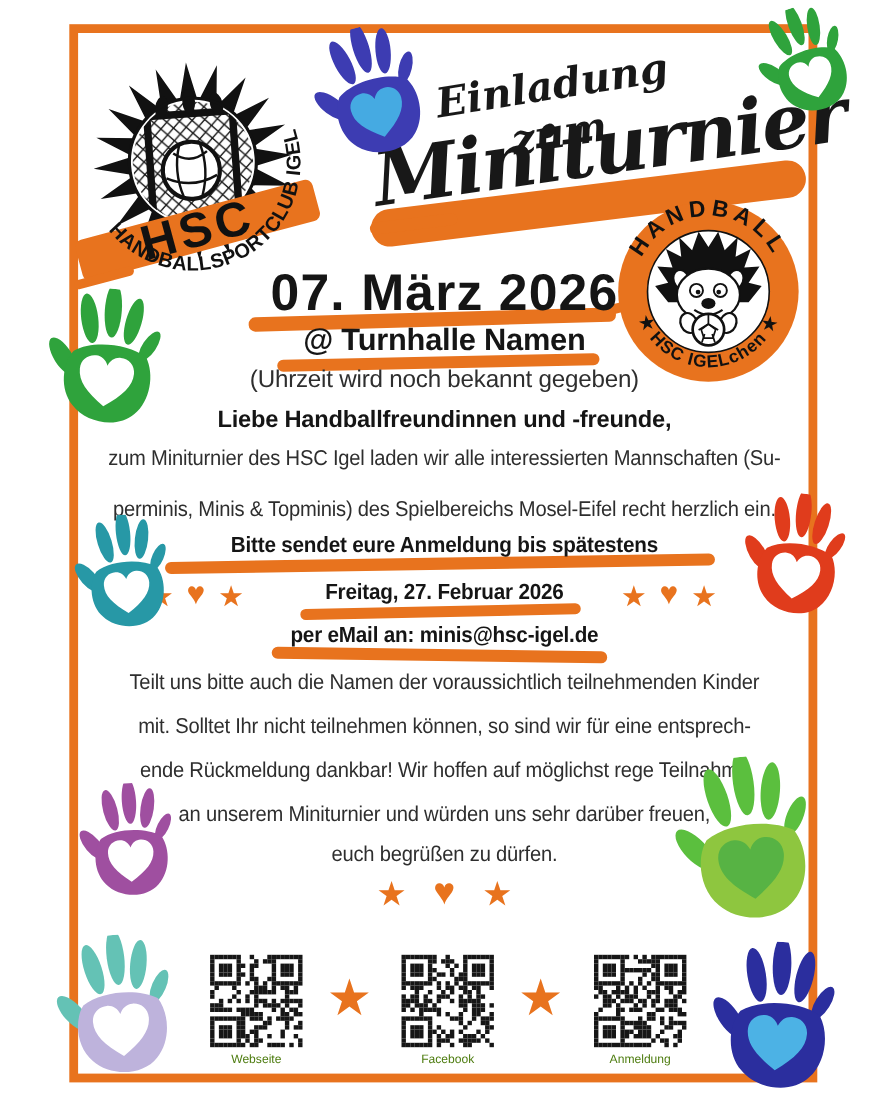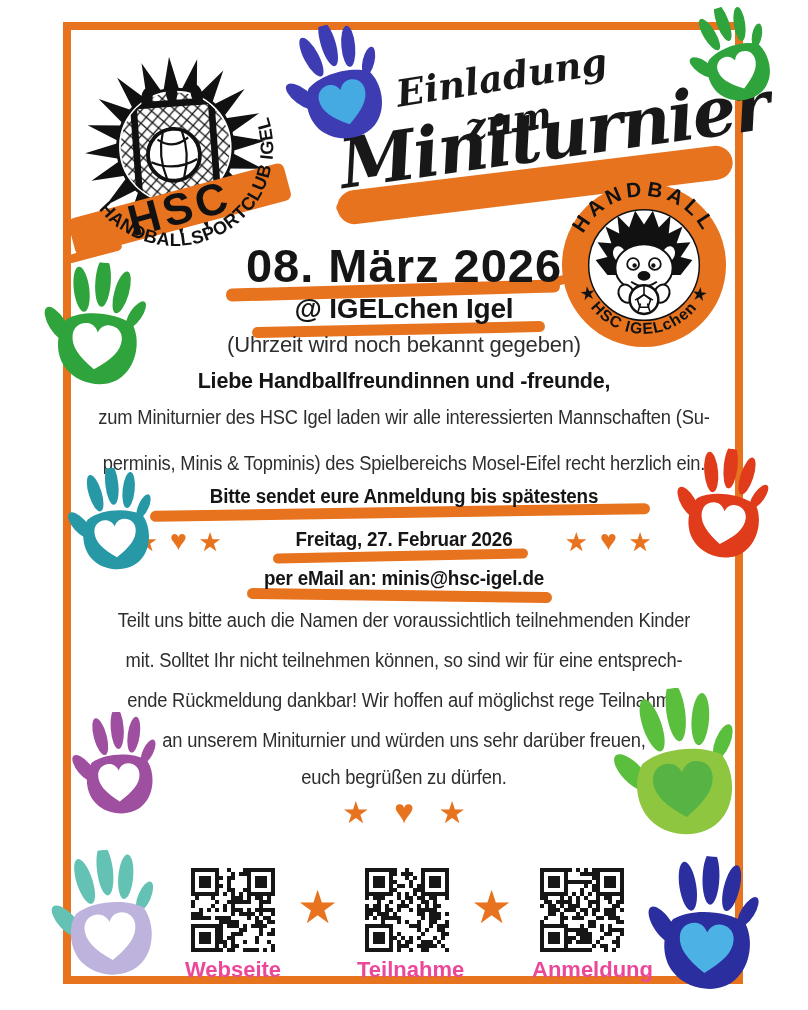--- a/index.html
+++ b/index.html
@@ -18,21 +18,21 @@
   .hp-p{fill:var(--hand);}
   .hp-h{fill:var(--heart,#fff);}
   .accent-fill{fill:var(--accent);}
   .stars{position:absolute;display:flex;align-items:center;gap:13px;color:var(--accent);z-index:3;font-weight:bold;font-size:23px;}
   .stars .hrt{font-size:1.25em;margin-top:-3px;}
   .stars.center{left:0;right:0;justify-content:center;gap:26px;font-size:27px;}
   .qr{position:absolute;display:grid;grid-template-rows:repeat(21,1fr);grid-template-columns:repeat(21,1fr);
       width:84px;height:84px;background:#fff;z-index:3;}
   .qr i{background:#161616;}
   .qr-star{position:absolute;color:var(--accent);font-size:46px;z-index:3;line-height:1;}
-  .qr-label{position:absolute;width:100px;text-align:center;font-weight:bold;font-size:22px;color:#ec4899;z-index:3;}
+  .qr-label{position:absolute;width:100px;text-align:center;font-weight:normal;font-size:11px;color:#4d7c0f;z-index:3;}
   .hashtag{position:absolute;left:0;right:0;top:985px;text-align:center;font-weight:bold;font-size:20px;color:#202020;}
   svg text{font-family:"Liberation Sans",sans-serif;}
 </style>
 </head>
 <body>
 
 <div class="poster">
 
   <svg width="0" height="0" style="position:absolute" aria-hidden="true">
     <defs>
@@ -117,23 +117,23 @@
     </defs>
     <text font-size="21" font-weight="bold" fill="#111" letter-spacing="4.5" text-anchor="middle">
       <textPath href="#badgeTop" startOffset="50%">HANDBALL</textPath>
     </text>
     <text font-size="16" font-weight="bold" fill="#111" letter-spacing="1" text-anchor="middle">
       <textPath href="#badgeBottom" startOffset="50%">★ HSC IGELchen ★</textPath>
     </text>
   </svg>
   <div class="brush" style="left:546px;top:276px;width:28px;height:9px;transform:rotate(-14deg);"></div>
 
-  <div class="line b" style="top:238px;font-size:47px;letter-spacing:1px;">08. März 2026</div>
+  <div class="line b" style="top:238px;font-size:47px;letter-spacing:1px;">07. März 2026</div>
   <div class="brush" style="left:226px;top:284px;width:334px;height:13px;transform:rotate(-1.6deg);"></div>
-  <div class="line b" style="top:293px;font-size:28px;">@ IGELchen Igel</div>
+  <div class="line b" style="top:293px;font-size:28px;">@ Turnhalle Namen</div>
   <div class="brush" style="left:252px;top:324px;width:293px;height:11px;transform:rotate(-1.2deg);"></div>
   <div class="line b" style="top:369px;font-size:21.5px;">Liebe Handballfreundinnen und -freunde,</div>
 
   <div class="line" style="top:332px;font-size:22px;">(Uhrzeit wird noch bekannt gegeben)</div>
   <div class="line cond" style="top:406px;font-size:19.5px;">zum Miniturnier des HSC Igel laden wir alle interessierten Mannschaften (Su-</div>
   <div class="line cond" style="top:452px;font-size:19.5px;">perminis, Minis &amp; Topminis) des Spielbereichs Mosel-Eifel recht herzlich ein.</div>
 
   <div class="line b cond" style="top:485px;font-size:20px;">Bitte sendet eure Anmeldung bis spätestens</div>
   <div class="brush" style="left:150px;top:507px;width:500px;height:11px;transform:rotate(-0.9deg);"></div>
 
@@ -877,21 +877,21 @@
       <i style="grid-area: 21 / 9;"></i>
       <i style="grid-area: 21 / 10;"></i>
       <i style="grid-area: 21 / 11;"></i>
       <i style="grid-area: 21 / 12;"></i>
       <i style="grid-area: 21 / 13;"></i>
       <i style="grid-area: 21 / 17;"></i>
       <i style="grid-area: 21 / 19;"></i>
     </div>
 
   <div class="qr-label" style="left:183px;top:957px;">Webseite</div>
-  <div class="qr-label" style="left:357px;top:957px;">Teilnahme</div>
+  <div class="qr-label" style="left:357px;top:957px;">Facebook</div>
   <div class="qr-label" style="left:532px;top:957px;">Anmeldung</div>
 
 
   <svg class="hand" style="left: 282px; top: 24px; width: 110px; height: 128px; transform: rotate(-15deg); --hand: #3d3cb2; --heart: #45aae2;">
       <use href="#handprint"></use>
     </svg>
   <svg class="hand" style="left: 686px; top: 6px; width: 92px; height: 106px; transform: rotate(-18deg); --hand: #2fa33c; --heart: #ffffff;">
       <use href="#handprint"></use>
     </svg>
   <svg class="hand" style="left: 36px; top: 262px; width: 118px; height: 134px; transform: rotate(6deg); --hand: #2fa33c; --heart: #ffffff;">

